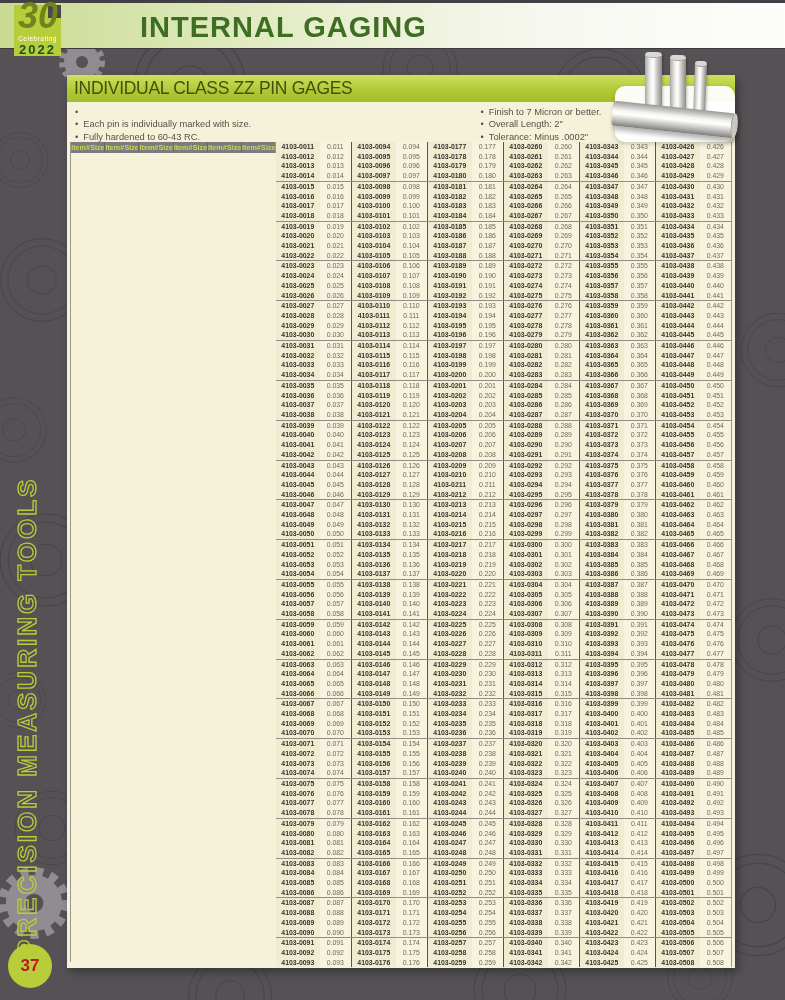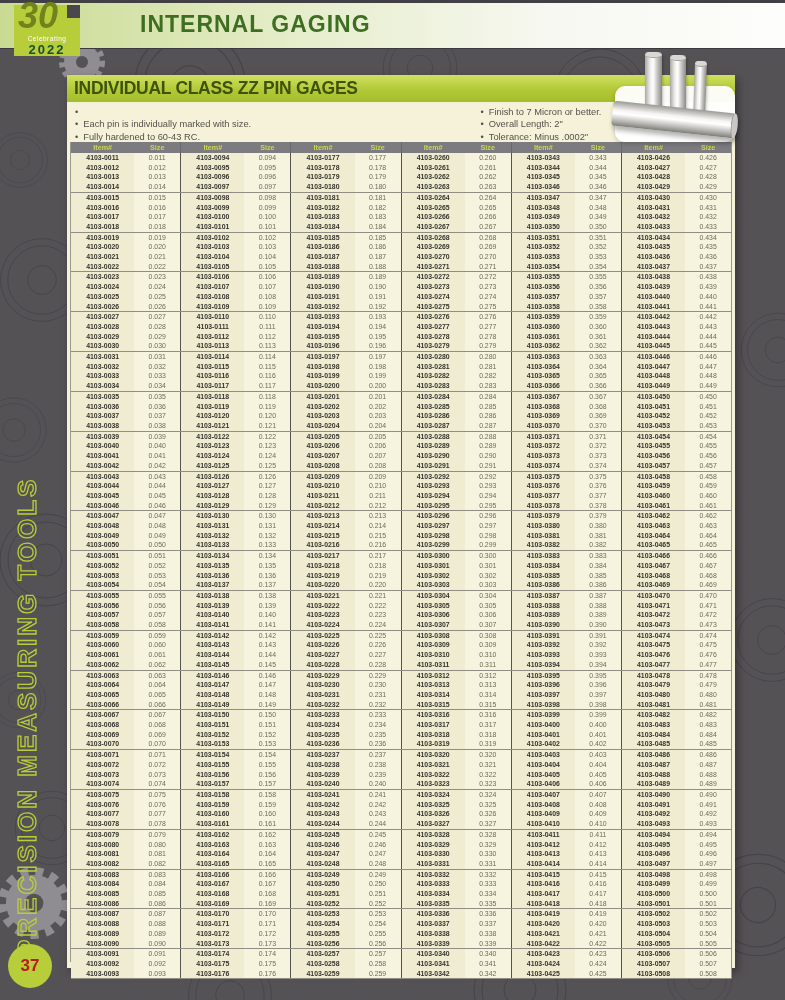--- a/index.html
+++ b/index.html
@@ -17,24 +17,24 @@
   .gearS-hole { fill:#555256; }
   
   .top-strip { position:absolute; left:0; top:0; width:785px; height:3px; background:#434045; z-index:2; }
   .title-band {
     position:absolute; left:0; top:3px; width:785px; height:46px; z-index:2;
     background:linear-gradient(to right,#c9db92 0%,#e7eecd 40%,#f7f8f1 70%,#fdfdfb 100%);
     border-bottom:1px solid #3c3a3e;
   }
   .page-title {
     position:absolute; left:140px; top:8px;
-    font-size:23px; font-weight:bold; letter-spacing:1px; color:#3d6e22;
+    font-size:29px; font-weight:bold; letter-spacing:1px; color:#3d6e22;
   }
   
-  .logo { position:absolute; left:14px; top:5px; width:66px; height:51px; background:#b8cd3a; z-index:3; }
+  .logo { position:absolute; left:14px; top:5px; width:47px; height:51px; background:#b8cd3a; z-index:3; }
   .logo-notch { position:absolute; right:0; top:0; width:13px; height:13px; background:#4a484c; }
   .logo-num { position:absolute; left:4px; top:-7px; font-size:36px; font-weight:bold; font-style:italic; color:#71831d; line-height:1; }
   .logo-celebrating { position:absolute; left:0; right:0; bottom:14px; text-align:center; font-size:6.5px; color:#ffffff; letter-spacing:0.5px; }
   .logo-year { position:absolute; left:0; right:0; bottom:-1px; text-align:center; font-size:13px; font-weight:bold; color:#14532d; letter-spacing:2px; }
   
   .sidebar-text {
     position:absolute; left:12px; top:412px; height:545px; z-index:2;
     writing-mode:vertical-rl; transform:rotate(180deg);
     font-size:26px; font-weight:bold; letter-spacing:3px; white-space:nowrap;
     color:transparent; -webkit-text-stroke:1.3px #b8cd3a;
@@ -46,31 +46,31 @@
     font-size:17px; font-weight:bold; color:#b91c1c;
   }
   
   .card {
     position:absolute; left:67px; top:75px; width:668px; height:893px; z-index:2;
     background:#f6f2d9; box-shadow:3px 4px 8px rgba(0,0,0,0.35);
   }
   .section-bar {
     position:absolute; left:0; top:0; width:100%; height:27px;
     background:linear-gradient(180deg,#cfe060 0%,#b2c937 55%,#a4bd2a 100%);
-    color:#3f520c; font-size:17.5px; font-weight:bold; letter-spacing:-0.3px;
+    color:#3f520c; font-size:17.5px; font-weight:normal; letter-spacing:-0.3px;
     line-height:26px; padding-left:7px; transform-origin:left top;
   }
   .bullets { position:absolute; left:0; top:27px; width:100%; height:39px; display:flex; padding:4px 6px 0 8px; }
   .bullet-col { list-style:none; font-size:9.3px; color:#53514a; line-height:12.3px; }
   .bullet-col.left { width:62%; }
   .bullet-col.right { flex:1; }
   .bullet-col li { display:flex; }
   .bullet-dot { margin-right:5px; }
   
-  .ptable { position:absolute; left:3px; top:67px; width:662px; height:820px; display:flex; flex-direction:column; border-left:1px solid #9a988e; }
+  .ptable { position:absolute; left:3px; top:67px; width:662px; height:820px; display:flex; flex-direction:row; border-left:1px solid #9a988e; }
   .thead { display:flex; height:11px; background:#7c7b7f; }
   .thead .pair { border-right:1px solid #69686c; }
   .thead .cell { font-size:7.2px; font-weight:bold; color:#cbd84e; line-height:11px; }
   .tbody { display:flex; flex-direction:column; flex:1; border-bottom:1px solid #8f8d84; }
   .row { display:flex; flex:1; }
   .row.group-end { border-bottom:1px solid #8f8d84; }
   .pair { flex:1; display:flex; border-right:1px solid #55534f; min-width:0; }
   .pair:last-child { border-right:1px solid #9a988e; }
   .cell { text-align:center; overflow:hidden; white-space:nowrap; }
   .c-item { width:58%; }

